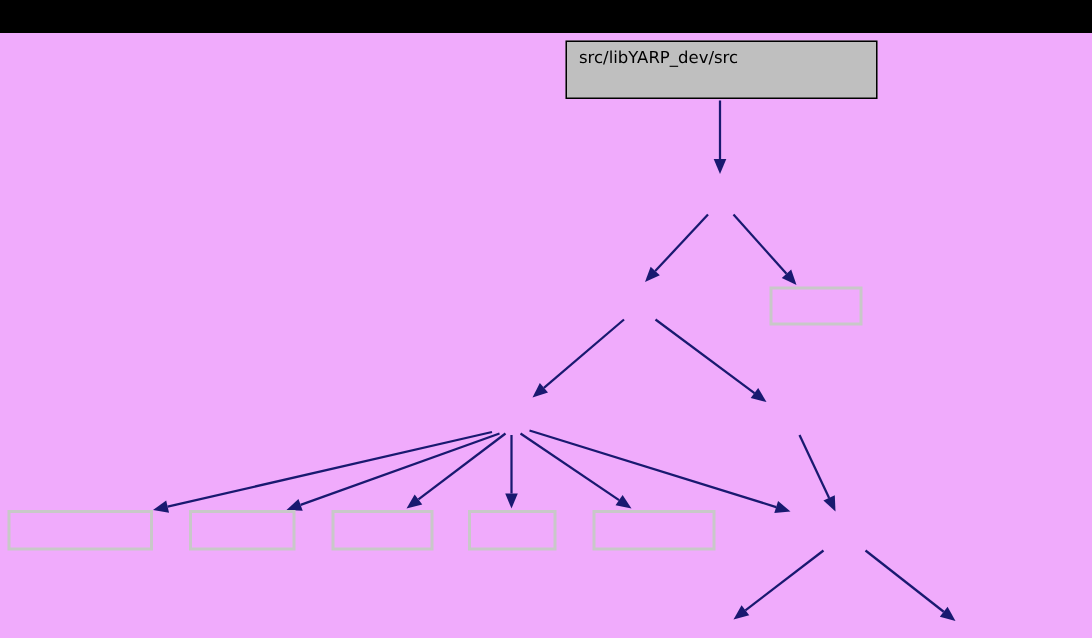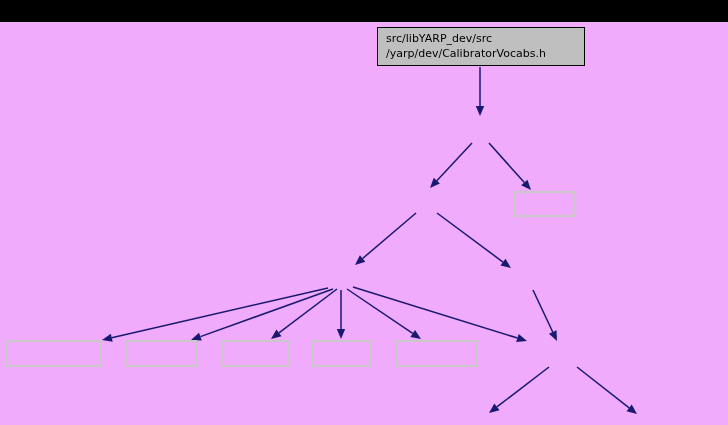--- a/index.html
+++ b/index.html
@@ -70,21 +70,20 @@
       <line x1="533" y1="268" x2="552.7420296367012" y2="309.9518129779901" stroke="#191970" stroke-width="1.5"></line>
       <polygon points="557,319 556.5422681859454,308.1634654254046 548.941791087457,311.74016053057557" fill="#191970"></polygon>
       <line x1="549" y1="345" x2="496.93606361291916" y2="384.91568456342867" stroke="#191970" stroke-width="1.5"></line>
       <polygon points="489,391 499.49147609627914,388.24883128085474 494.38065112955917,381.5825378460026" fill="#191970"></polygon>
       <line x1="577" y1="345" x2="629.1277194647101" y2="385.8333802473563" stroke="#191970" stroke-width="1.5"></line>
       <polygon points="637,392 631.7176997608206,382.5270224225345 626.5377391685997,389.13973807217803" fill="#191970"></polygon>
     </svg>
   <div id="nodes">
       <div class="gnode label" style="left: 377px; top: 5px; width: 208px; height: 39px; background: rgb(191, 191, 191); color: rgb(0, 0, 0); border-color: rgb(0, 0, 0);">
         <div>src/libYARP_dev/src</div>
-        <div>/yarp/dev/CalibratorVocabs.h</div>
       </div>
       <div class="gnode box" style="left: 513px; top: 169px; width: 62px; height: 26px; border-color: rgb(200, 200, 200);"></div>
       <div class="gnode box" style="left: 5px; top: 318px; width: 97px; height: 27px; border-color: rgb(200, 200, 200);"></div>
       <div class="gnode box" style="left: 126px; top: 318px; width: 71px; height: 27px; border-color: rgb(200, 200, 200);"></div>
       <div class="gnode box" style="left: 221px; top: 318px; width: 68px; height: 27px; border-color: rgb(200, 200, 200);"></div>
       <div class="gnode box" style="left: 312px; top: 318px; width: 59px; height: 27px; border-color: rgb(200, 200, 200);"></div>
       <div class="gnode box" style="left: 395px; top: 318px; width: 82px; height: 27px; border-color: rgb(200, 200, 200);"></div>
     </div>
 </div>
 

